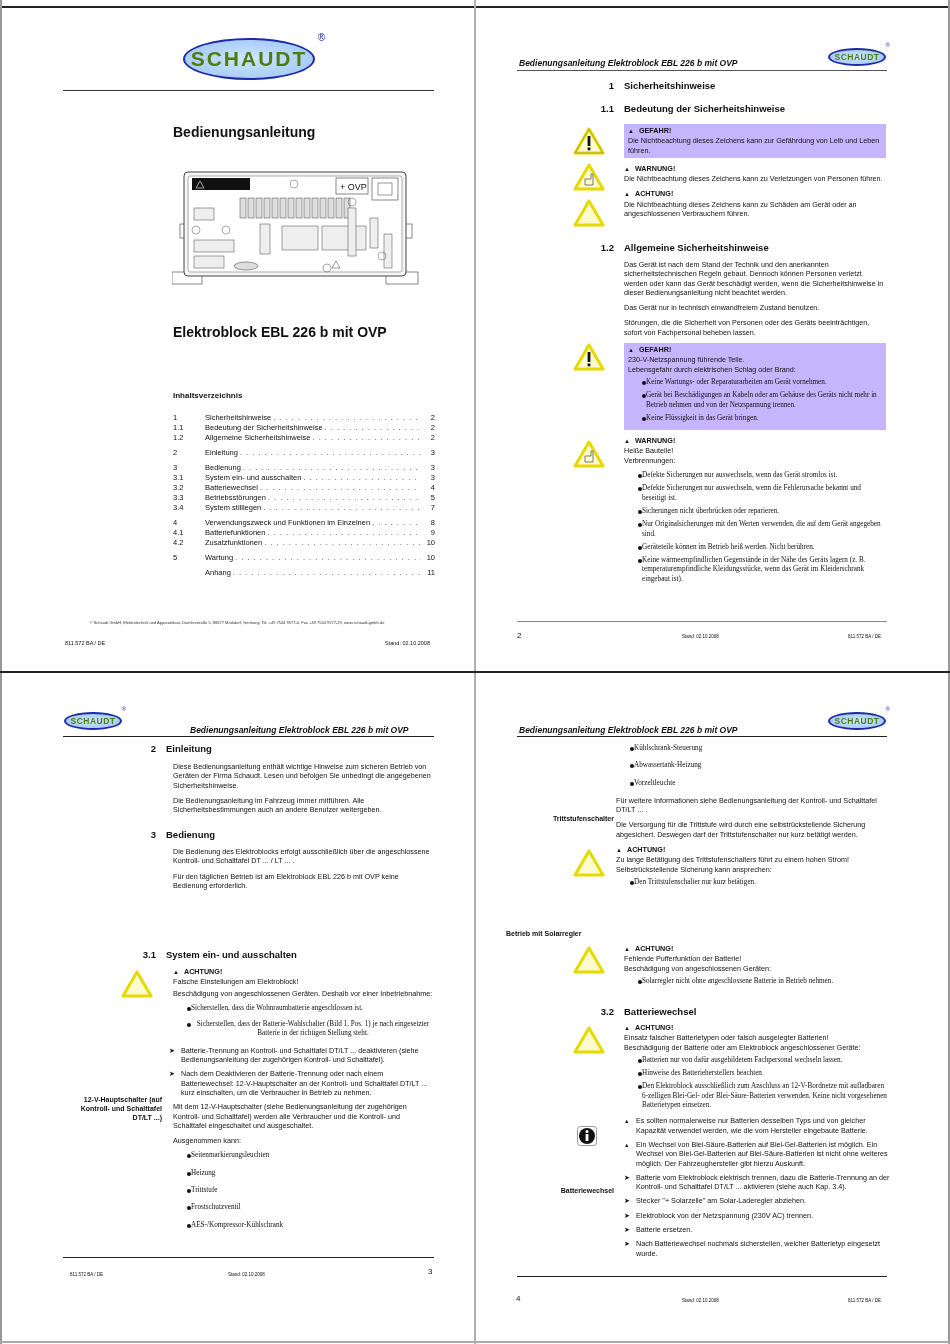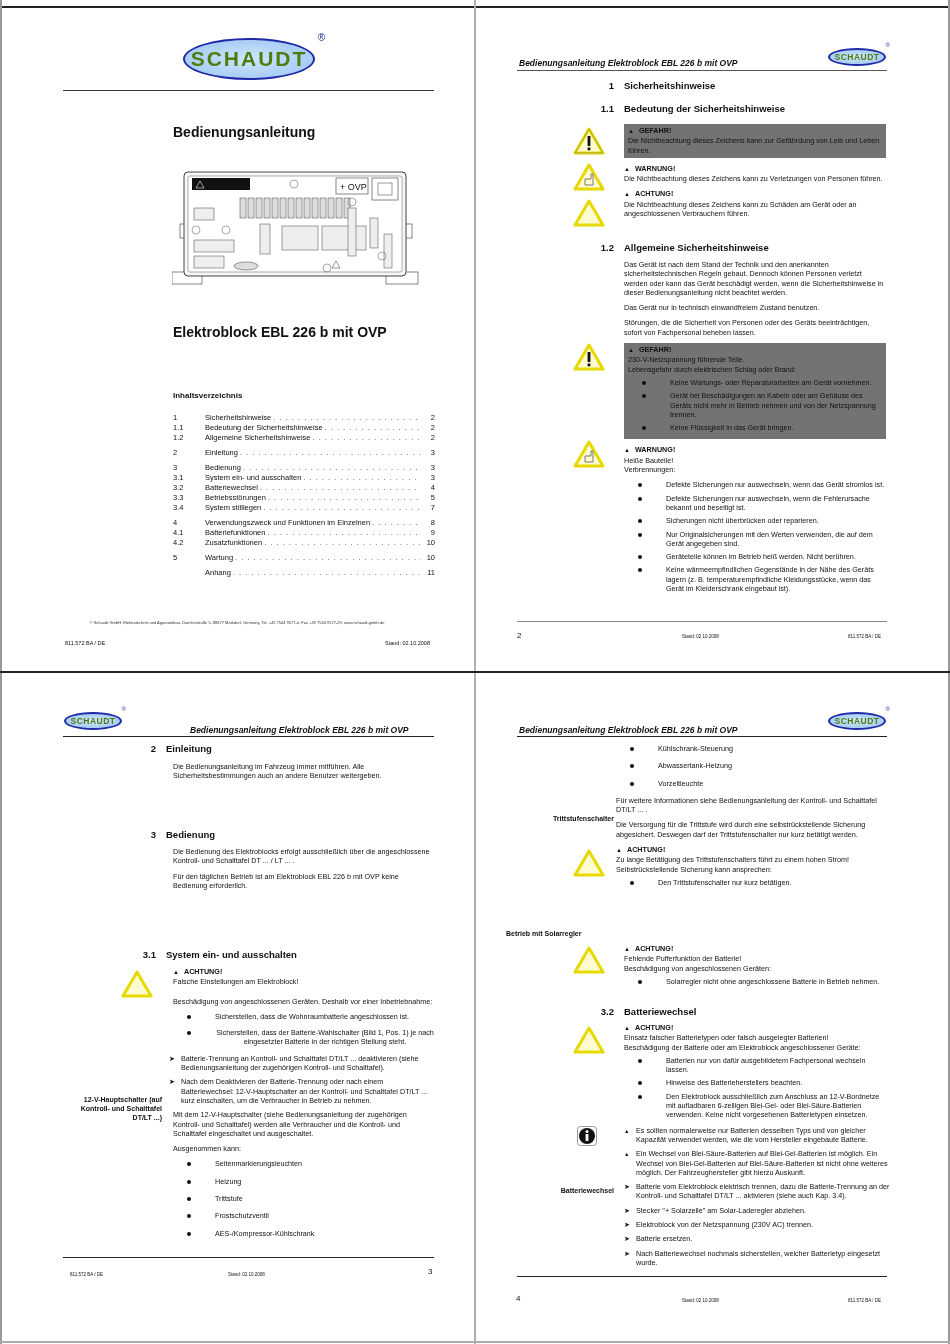--- a/index.html
+++ b/index.html
@@ -52,25 +52,25 @@
   .rh-rule { position: absolute; height: 1px; background: #555; }
   .small-logo { width: 58px; height: 18px; }
   .small-logo .txt { font-size: 8.5px; letter-spacing: 0.5px; }
   .small-logo .reg { right: -4px; top: -6px; font-size: 6px; }
 
   .body-col { position: absolute; font-size: 7.2px; line-height: 9.3px; }
   .h1 { font-size: 9.5px; font-weight: bold; display: flex; margin-bottom: 8px; }
   .h1 .num { width: 26px; text-align: right; margin-right: 10px; }
   .para { margin-bottom: 6px; }
   .notice { position: relative; margin-bottom: 6px; }
-  .notice.gray { background: #737373; padding: 2px 4px 3px 4px; }
+  .notice.gray { background: #c4b5fd; padding: 2px 4px 3px 4px; }
   .notice .nh { font-weight: bold; }
   .notice .nh::before { content: "\25B2"; font-size: 6px; margin-right: 5px; }
   .bullets { list-style: none; margin: 4px 0 2px 14px; }
-  .bullets li { position: relative; padding-left: 28px; margin-bottom: 4px; }
+  .bullets li { position: relative; padding-left: 4px; margin-bottom: 4px; font-family: Liberation Serif, serif; }
   .bullets li::before { content: ""; position: absolute; left: 0; top: 3px; width: 4px; height: 4px; border-radius: 50%; background: #111; }
   .arrows { list-style: none; }
   .arrows li { position: relative; padding-left: 12px; margin-bottom: 5px; }
   .arrows li::before { content: "\27A4"; position: absolute; left: 0; top: 0; font-size: 7px; }
   .tri-list li::before { content: "\25B2" !important; font-size: 5.5px; top: 1px; }
 
   .icon-abs { position: absolute; }
   .side-label { position: absolute; font-size: 7px; font-weight: bold; text-align: right; line-height: 9px; }
 
   .foot-page { position: absolute; font-size: 8px; }
@@ -362,20 +362,21 @@
     <div class="rh" style="left:190px; top:52px;">Bedienungsanleitung Elektroblock EBL 226 b mit OVP</div>
     <div class="rh-rule" style="left:63px; top:63px; width:371px; background:#222;"></div>
 
     <div class="body-col" style="left:130px; top:71px; width:310px;">
       <div class="h1">
           <span class="num">2</span>
           <span>Einleitung</span>
         </div>
     </div>
     <div class="body-col" style="left:173px; top:89px; width:262px;">
+      <p class="para">Diese Bedienungsanleitung enthält wichtige Hinweise zum sicheren Betrieb von Geräten der Firma Schaudt. Lesen und befolgen Sie unbedingt die angegebenen Sicherheitshinweise.</p>
       <p class="para">Die Bedienungsanleitung im Fahrzeug immer mitführen. Alle Sicherheitsbestimmungen auch an andere Benutzer weitergeben.</p>
     </div>
 
     <div class="body-col" style="left:130px; top:157px; width:310px;">
       <div class="h1">
           <span class="num">3</span>
           <span>Bedienung</span>
         </div>
     </div>
     <div class="body-col" style="left:173px; top:174px; width:262px;">
@@ -392,21 +393,21 @@
 
     <div class="icon-abs" style="left:121px; top:297px;">
       <svg width="32" height="28" viewBox="0 0 32 28">
           <polygon points="16,2 30,26 2,26" fill="#fffbd0" stroke="#e6d900" stroke-width="3" stroke-linejoin="round"></polygon>
         </svg>
     </div>
 
     <div class="body-col" style="left:173px; top:294px; width:262px;">
       <div class="notice">
         <div class="nh">ACHTUNG!</div>
-        <div style="margin-bottom:10px;">Falsche Einstellungen am Elektroblock!</div>
+        <div style="margin-bottom:2px;">Falsche Einstellungen am Elektroblock!</div>
         <div>Beschädigung von angeschlossenen Geräten. Deshalb vor einer Inbetriebnahme:</div>
         <ul class="bullets" style="margin-top:6px;">
           <li style="margin-bottom:7px;">Sicherstellen, dass die Wohnraumbatterie angeschlossen ist.</li>
           <li style="margin-bottom:7px;text-align:center;">Sicherstellen, dass der Batterie-Wahlschalter (Bild 1, Pos. 1) je nach eingesetzter Batterie in der richtigen Stellung steht.</li>
         </ul>
       </div>
       <ul class="arrows" style="margin-left:-4px;">
         <li>Batterie-Trennung an Kontroll- und Schalttafel DT/LT ... deaktivieren (siehe Bedienungsanleitung der zugehörigen Kontroll- und Schalttafel).</li>
         <li>Nach dem Deaktivieren der Batterie-Trennung oder nach einem Batteriewechsel: 12-V-Hauptschalter an der Kontroll- und Schalttafel DT/LT ... kurz einschalten, um die Verbraucher in Betrieb zu nehmen.</li>
       </ul>

